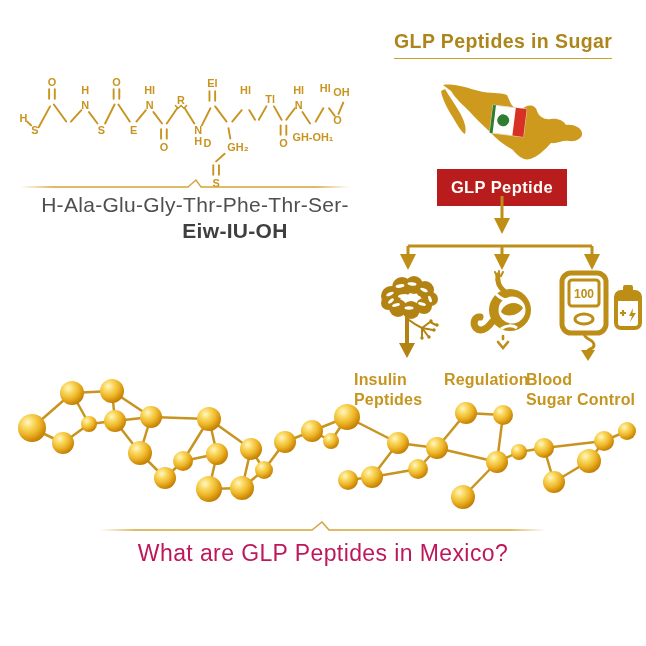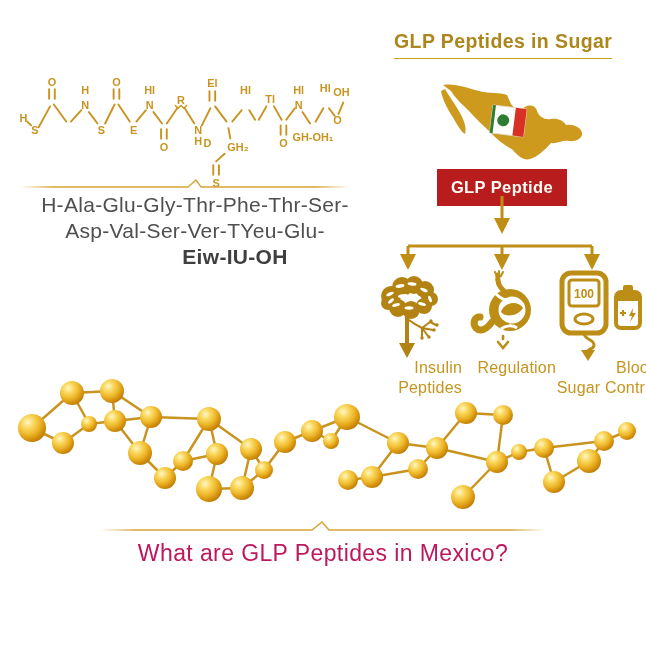--- a/index.html
+++ b/index.html
@@ -11,21 +11,21 @@
     color:#AD861B;padding-bottom:5px;border-bottom:1.6px solid #C9A227;}
   
   .sequence{top:192px;left:26px;width:338px;text-align:center;color:#4f4f4f;
     font-size:21px;line-height:26px;letter-spacing:.3px;font-weight:500;}
   .sequence .l3{font-weight:700;transform:translateX(40px);color:#3f3f3f;}
   
   .glp-box{top:169px;left:437px;width:130px;height:37px;background:#b91c1c;color:#fffdf6;
     display:flex;align-items:center;justify-content:center;font-size:16.5px;font-weight:600;
     letter-spacing:.4px;}
   
-  .effect-label{top:358px;text-align:right;color:#C6951F;font-size:16px;font-weight:400;
+  .effect-label{top:370px;text-align:left;color:#C6951F;font-size:16px;font-weight:700;
     line-height:20px;letter-spacing:.2px;}
   .el-1{left:354px;width:108px;}
   .el-2{left:444px;width:112px;}
   .el-3{left:526px;width:132px;}
   
   .question{top:540px;left:0;width:646px;text-align:center;color:#be185d;font-size:23px;
     font-weight:500;letter-spacing:.4px;}
   svg{display:block;overflow:visible;}
 </style>
 </head>
@@ -94,21 +94,20 @@
         <stop offset="0.1" stop-color="#D4A437"></stop>
         <stop offset="0.9" stop-color="#D4A437"></stop>
         <stop offset="1" stop-color="#D4A437" stop-opacity="0"></stop>
       </linearGradient>
     </defs>
     <path d="M0,9 L168,9 L176,2 L181,9 L330,9" stroke="url(#fade1)" stroke-width="1.4" fill="none"></path>
   </svg>
 
   <div class="abs sequence">
     <div>H-Ala-Glu-Gly-Thr-Phe-Thr-Ser-</div>
-    <div>Asp-Val-Ser-Ver-TYeu-Glu-</div>
     <div class="l3">Eiw-IU-OH</div>
   </div>
 
   <div class="abs header-title">GLP Peptides in Sugar</div>
 
   <svg class="abs" style="top:80px;left:433px;" width="155" height="92" viewBox="0 0 155 92">
     <g fill="#CE9A1E">
       <path d="M10,5 C22,3 34,8 46,11 C58,14 66,12 74,15 L78,24 C82,30 88,30 92,27
                C97,24 103,26 104,31 C106,37 112,40 118,39 C124,38 130,40 133,45
                C140,44 148,47 149,53 C150,58 143,62 136,61 C129,60 124,64 118,63

